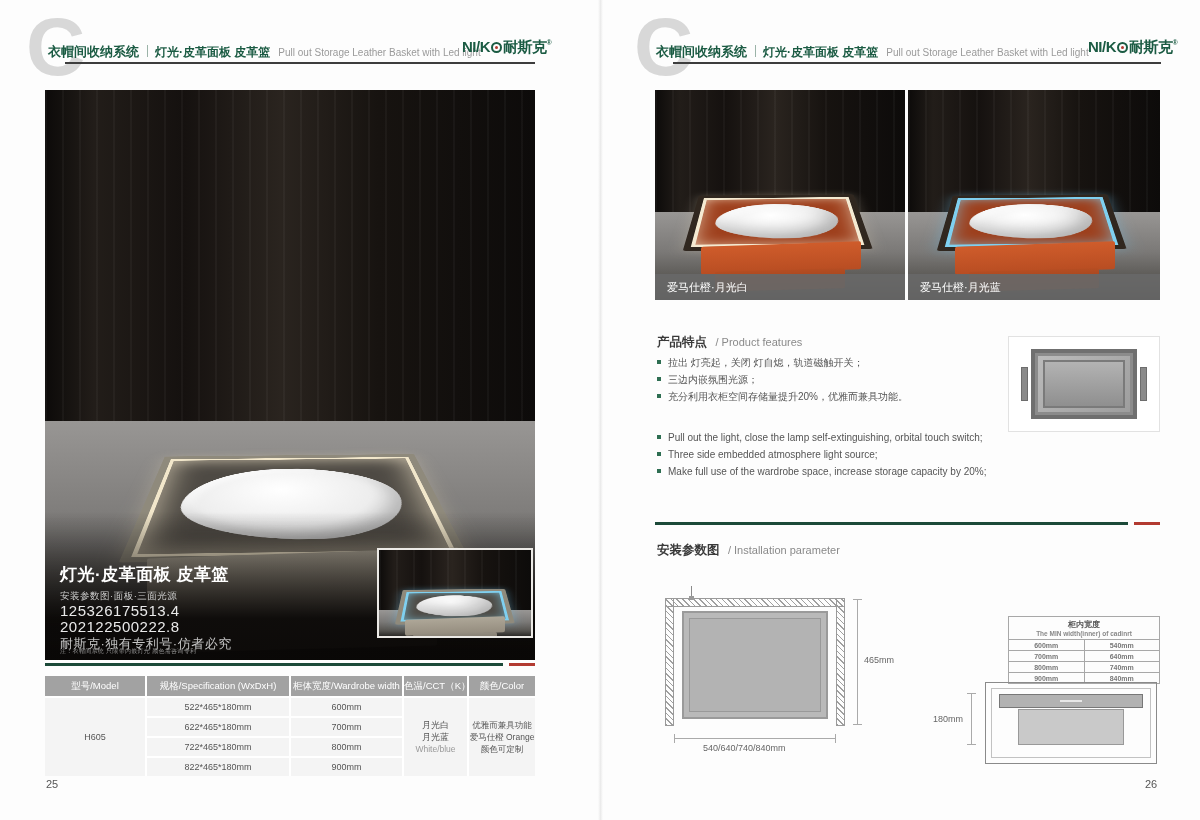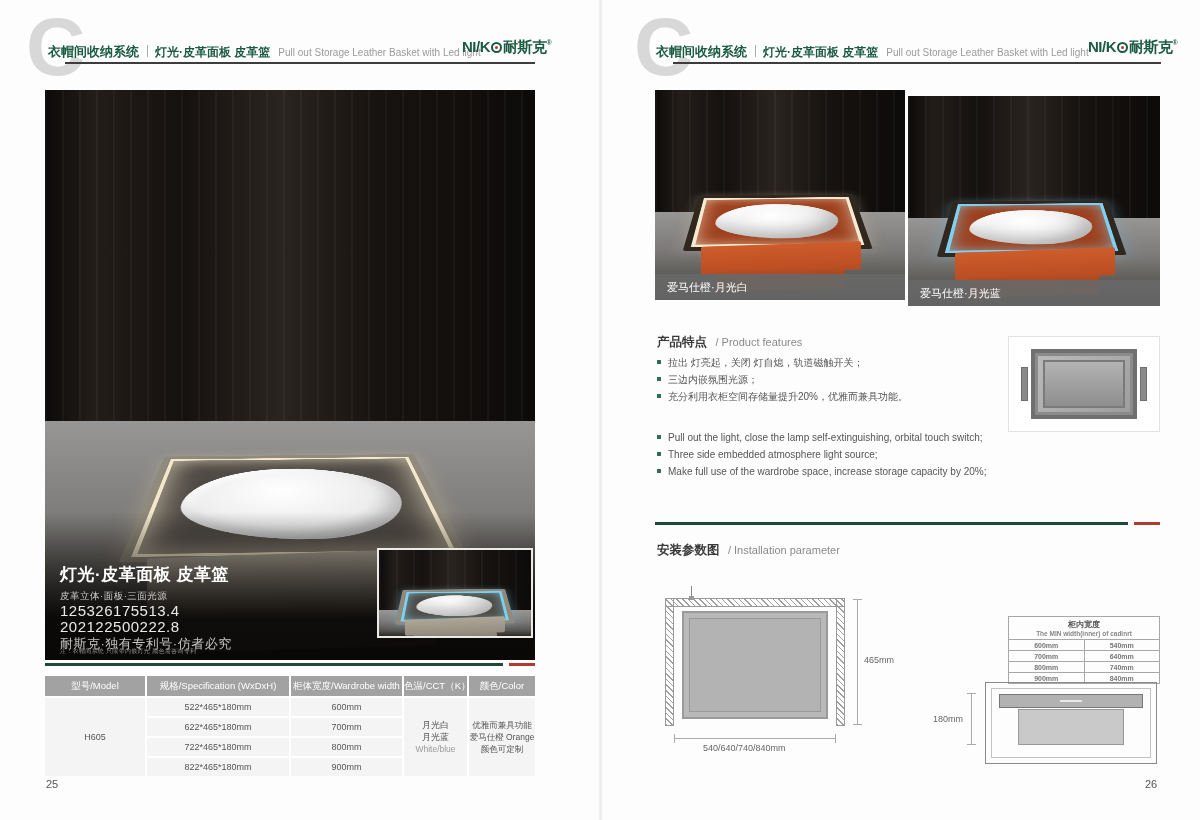--- a/index.html
+++ b/index.html
@@ -168,21 +168,21 @@
       <div class="bk bk-main" style="left:60px; top:200px; width:380px; height:360px;">
         <div class="top">
           <div class="clothes"></div>
         </div>
         <div class="front"></div>
         <div class="base"></div>
       </div>
       <div class="fade-b"></div>
 
       <div class="ov-title" style="left:15px; top:473px;">灯光·皮革面板 皮革篮</div>
-      <div class="ov-sub" style="left:15px; top:500px;">皮革立体·面板·三面光源</div>
+      <div class="ov-sub" style="left:15px; top:500px;">安装参数图·面板·三面光源</div>
       <div class="ov-pat" style="left:15px; top:512px;">125326175513.4</div>
       <div class="ov-pat" style="left:15px; top:528px;">202122500222.8</div>
       <div class="ov-line" style="left:15px; top:545px;">耐斯克·独有专利号·仿者必究</div>
       <div class="ov-fine" style="left:15px; top:557px;">注：衣帽间系统 只限带内嵌灯光 颜色需咨询专利</div>
 
       <div class="inset" style="left:332px; top:458px; width:156px; height:90px;">
         <div class="ward" style="height:100%;"></div>
         <div class="floor" style="top:70%;"></div>
         <div class="bk bk-i" style="left:8px; top:2px; width:140px; height:88px;">
           <div class="top">
@@ -251,21 +251,21 @@
         <div class="floor"></div>
       <div class="bk bk-o warm" style="left:18px; top:42px; width:212px; height:160px;">
         <div class="top">
             <div class="clothes"></div>
           </div>
         <div class="front"></div>
           <div class="base"></div>
       </div>
       <div class="caption-bar">爱马仕橙·月光白</div>
     </div>
-    <div class="photo" style="left:308px; top:96px; width:252px; height:210px;">
+    <div class="photo" style="left:308px; top:90px; width:252px; height:210px;">
       <div class="ward"></div>
         <div class="floor"></div>
       <div class="bk bk-o blue" style="left:19px; top:42px; width:212px; height:160px;">
         <div class="top">
             <div class="clothes"></div>
           </div>
         <div class="front"></div>
           <div class="base"></div>
       </div>
       <div class="caption-bar">爱马仕橙·月光蓝</div>

